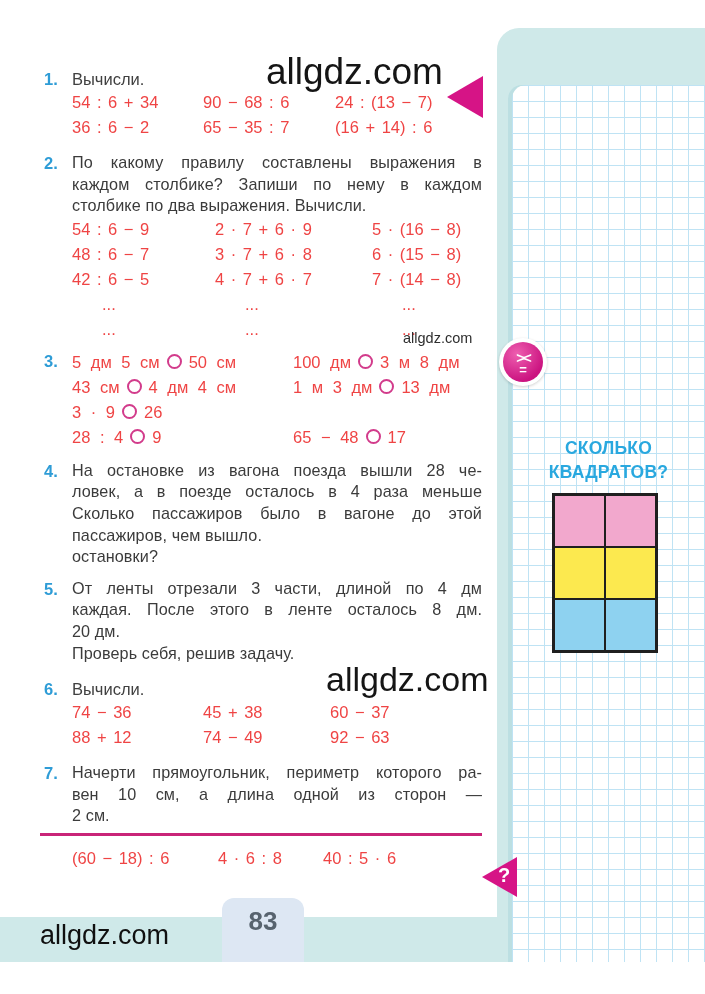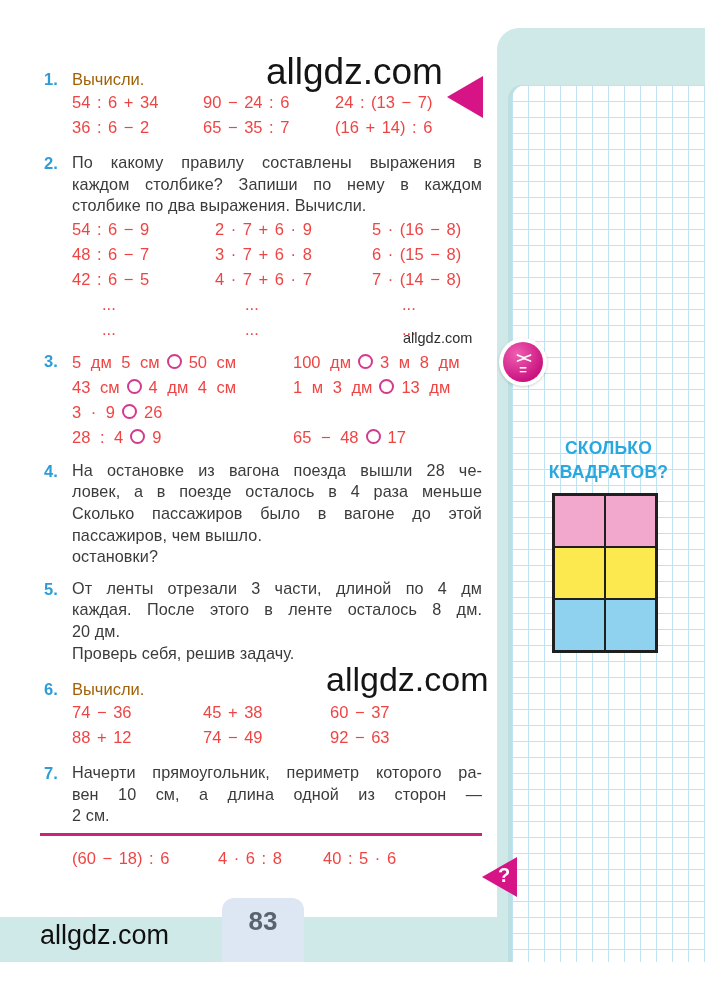--- a/index.html
+++ b/index.html
@@ -19,21 +19,21 @@
         box-shadow:-4px 0 0 #bcdfe2;}
   #bwhite{position:absolute;left:0;top:962px;width:705px;height:32px;background:#ffffff;}
 
   
   .page{position:absolute;left:0;top:0;width:497px;height:917px;background:#ffffff;
         box-sizing:border-box;padding:68px 15px 0 44px;}
 
   
   .ex{display:grid;grid-template-columns:28px 1fr;}
   .exnum{color:#2e9cd6;font-weight:bold;font-size:16.5px;line-height:22px;}
-  .extitle{font-size:16.5px;line-height:22px;color:#a16207;}
+  .extitle{font-size:16.5px;line-height:22px;color:#404040;}
   .pline{font-size:16.2px;line-height:21.6px;color:#3b3b3b;letter-spacing:0.1px;}
   .jl{text-align:justify;text-align-last:justify;}
   .erow{display:grid;font-size:16.5px;line-height:25px;color:#ef4444;word-spacing:2px;}
   .cols1{grid-template-columns:131px 132px auto;}
   .cols2{grid-template-columns:143px 157px auto;}
   .cols3{grid-template-columns:221px auto;word-spacing:5px;}
   .cols6{grid-template-columns:131px 127px auto;}
   .colsf{grid-template-columns:146px 105px auto;}
   .dots span{padding-left:30px;}
   .circle{display:inline-block;width:11px;height:11px;border:2px solid #d23b8b;
@@ -104,21 +104,21 @@
   <div id="banner">Ищите нас по запросу allgdz.com</div>
 
   <div class="page">
 
     <div class="ex" id="ex1">
       <div class="exnum">1.</div>
       <div>
         <div class="extitle">Вычисли.</div>
         <div class="erow cols1">
           <span>54 : 6 + 34</span>
-          <span>90 − 24 : 6</span>
+          <span>90 − 68 : 6</span>
           <span>24 : (13 − 7)</span>
         </div>
         <div class="erow cols1">
           <span>36 : 6 − 2</span>
           <span>65 − 35 : 7</span>
           <span>(16 + 14) : 6</span>
         </div>
       </div>
     </div>
 

